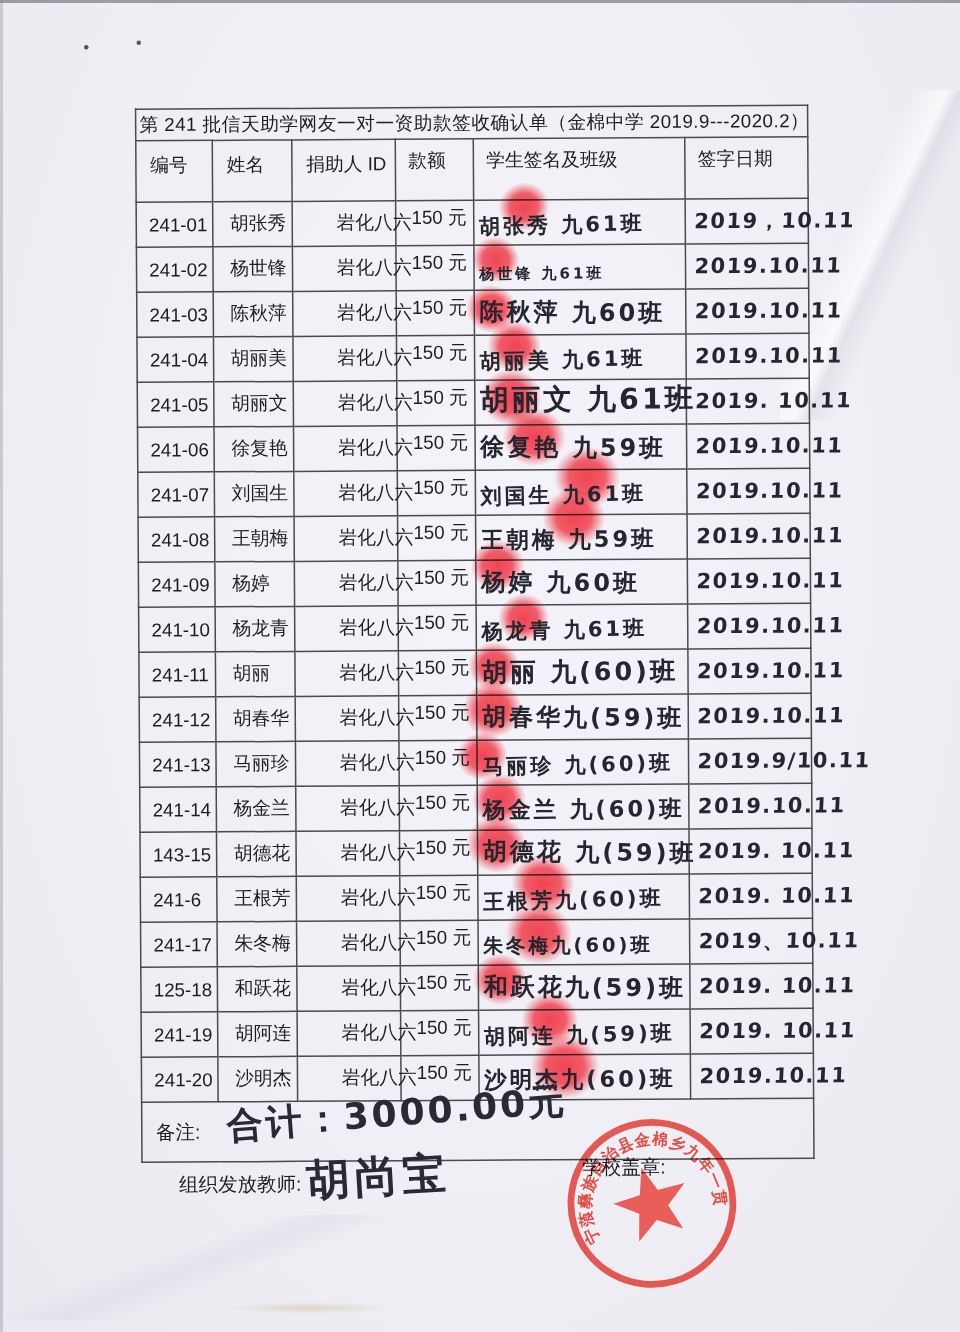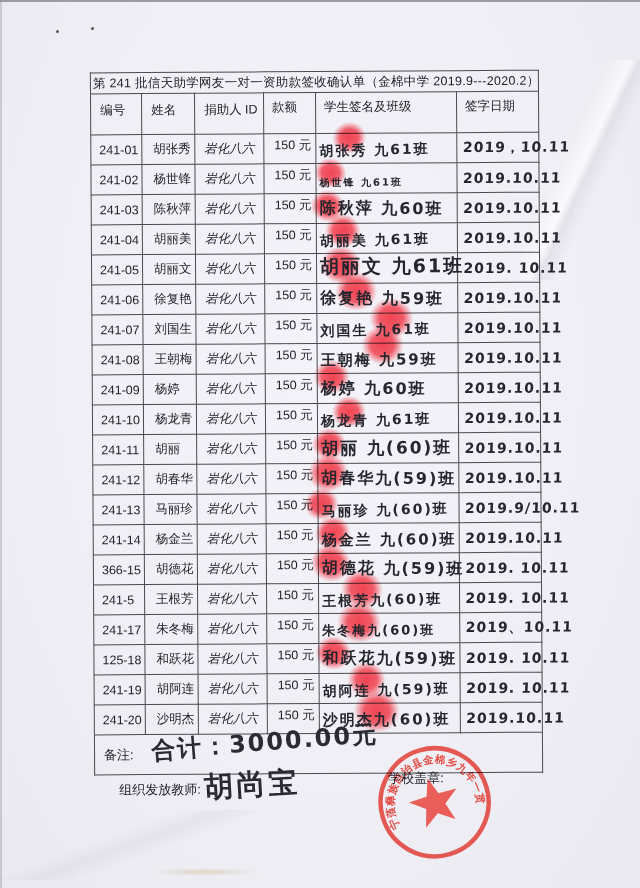--- a/index.html
+++ b/index.html
@@ -37,21 +37,21 @@
   }
   tr.title-row td{
     height:21px;text-align:center;font-size:12.5px;letter-spacing:.3px;padding:0 2px;
   }
   tr.header-row th{height:41px;font-size:12.5px;text-align:left;vertical-align:middle;}
   th.hdr-low{vertical-align:bottom;padding:0 0 7px 9px;}
   th.hdr-high{vertical-align:top;padding:5px 0 16px 8px;}
   tr.data-row td{height:30px;font-size:12.5px;}
   td.cell-id{padding-left:8px;}
   td.cell-name{padding-left:11px;}
-  td.cell-donor{padding-left:9px;font-style:italic;}
+  td.cell-donor{padding-left:29px;}
   td.cell-amount{vertical-align:top;padding:3px 0 0 10px;}
   td.cell-signature{position:relative;vertical-align:bottom;padding:0 0 3px 3px;}
   td.cell-date{vertical-align:middle;padding-left:5px;}
 
   .hw{font-family:"DejaVu Sans",sans-serif;color:#26262e;}
   .sig{display:inline-block;font-size:15px;font-weight:600;letter-spacing:2px;position:relative;z-index:2;}
   td.cell-date.hw{font-size:14px;font-weight:600;letter-spacing:1px;transform:skewX(-3deg);}
 
   .fingerprint{
     position:absolute;z-index:1;pointer-events:none;
@@ -216,29 +216,29 @@
           </tr>
           <tr class="data-row">
             <td class="cell-id">241-14</td>
             <td class="cell-name">杨金兰</td>
             <td class="cell-donor">岩化八六</td>
             <td class="cell-amount">150 元</td>
             <td class="cell-signature"><span class="fingerprint" style="width: 36px; height: 34px; left: -4px; top: -8px; transform: rotate(-19deg);"></span><span class="hw sig" style="transform: rotate(0deg); font-size: 15px; text-align: center;">杨金兰 九(60)班</span></td>
             <td class="cell-date hw">2019.10.11</td>
           </tr>
           <tr class="data-row">
-            <td class="cell-id">366-15</td>
+            <td class="cell-id">143-15</td>
             <td class="cell-name">胡德花</td>
             <td class="cell-donor">岩化八六</td>
             <td class="cell-amount">150 元</td>
             <td class="cell-signature"><span class="fingerprint" style="width: 40px; height: 38px; left: -8px; top: -10px; transform: rotate(18deg);"></span><span class="hw sig" style="transform: rotate(0.9deg); font-size: 16px;">胡德花 九(59)班</span></td>
             <td class="cell-date hw">2019. 10.11</td>
           </tr>
           <tr class="data-row">
-            <td class="cell-id">241-5</td>
+            <td class="cell-id">241-6</td>
             <td class="cell-name">王根芳</td>
             <td class="cell-donor">岩化八六</td>
             <td class="cell-amount">150 元</td>
             <td class="cell-signature"><span class="fingerprint" style="width: 42px; height: 39px; left: 22px; top: -14px; transform: rotate(15deg);"></span><span class="hw sig" style="transform: rotate(-0.9deg); font-size: 14px;">王根芳九(60)班</span></td>
             <td class="cell-date hw">2019. 10.11</td>
           </tr>
           <tr class="data-row">
             <td class="cell-id">241-17</td>
             <td class="cell-name">朱冬梅</td>
             <td class="cell-donor">岩化八六</td>

